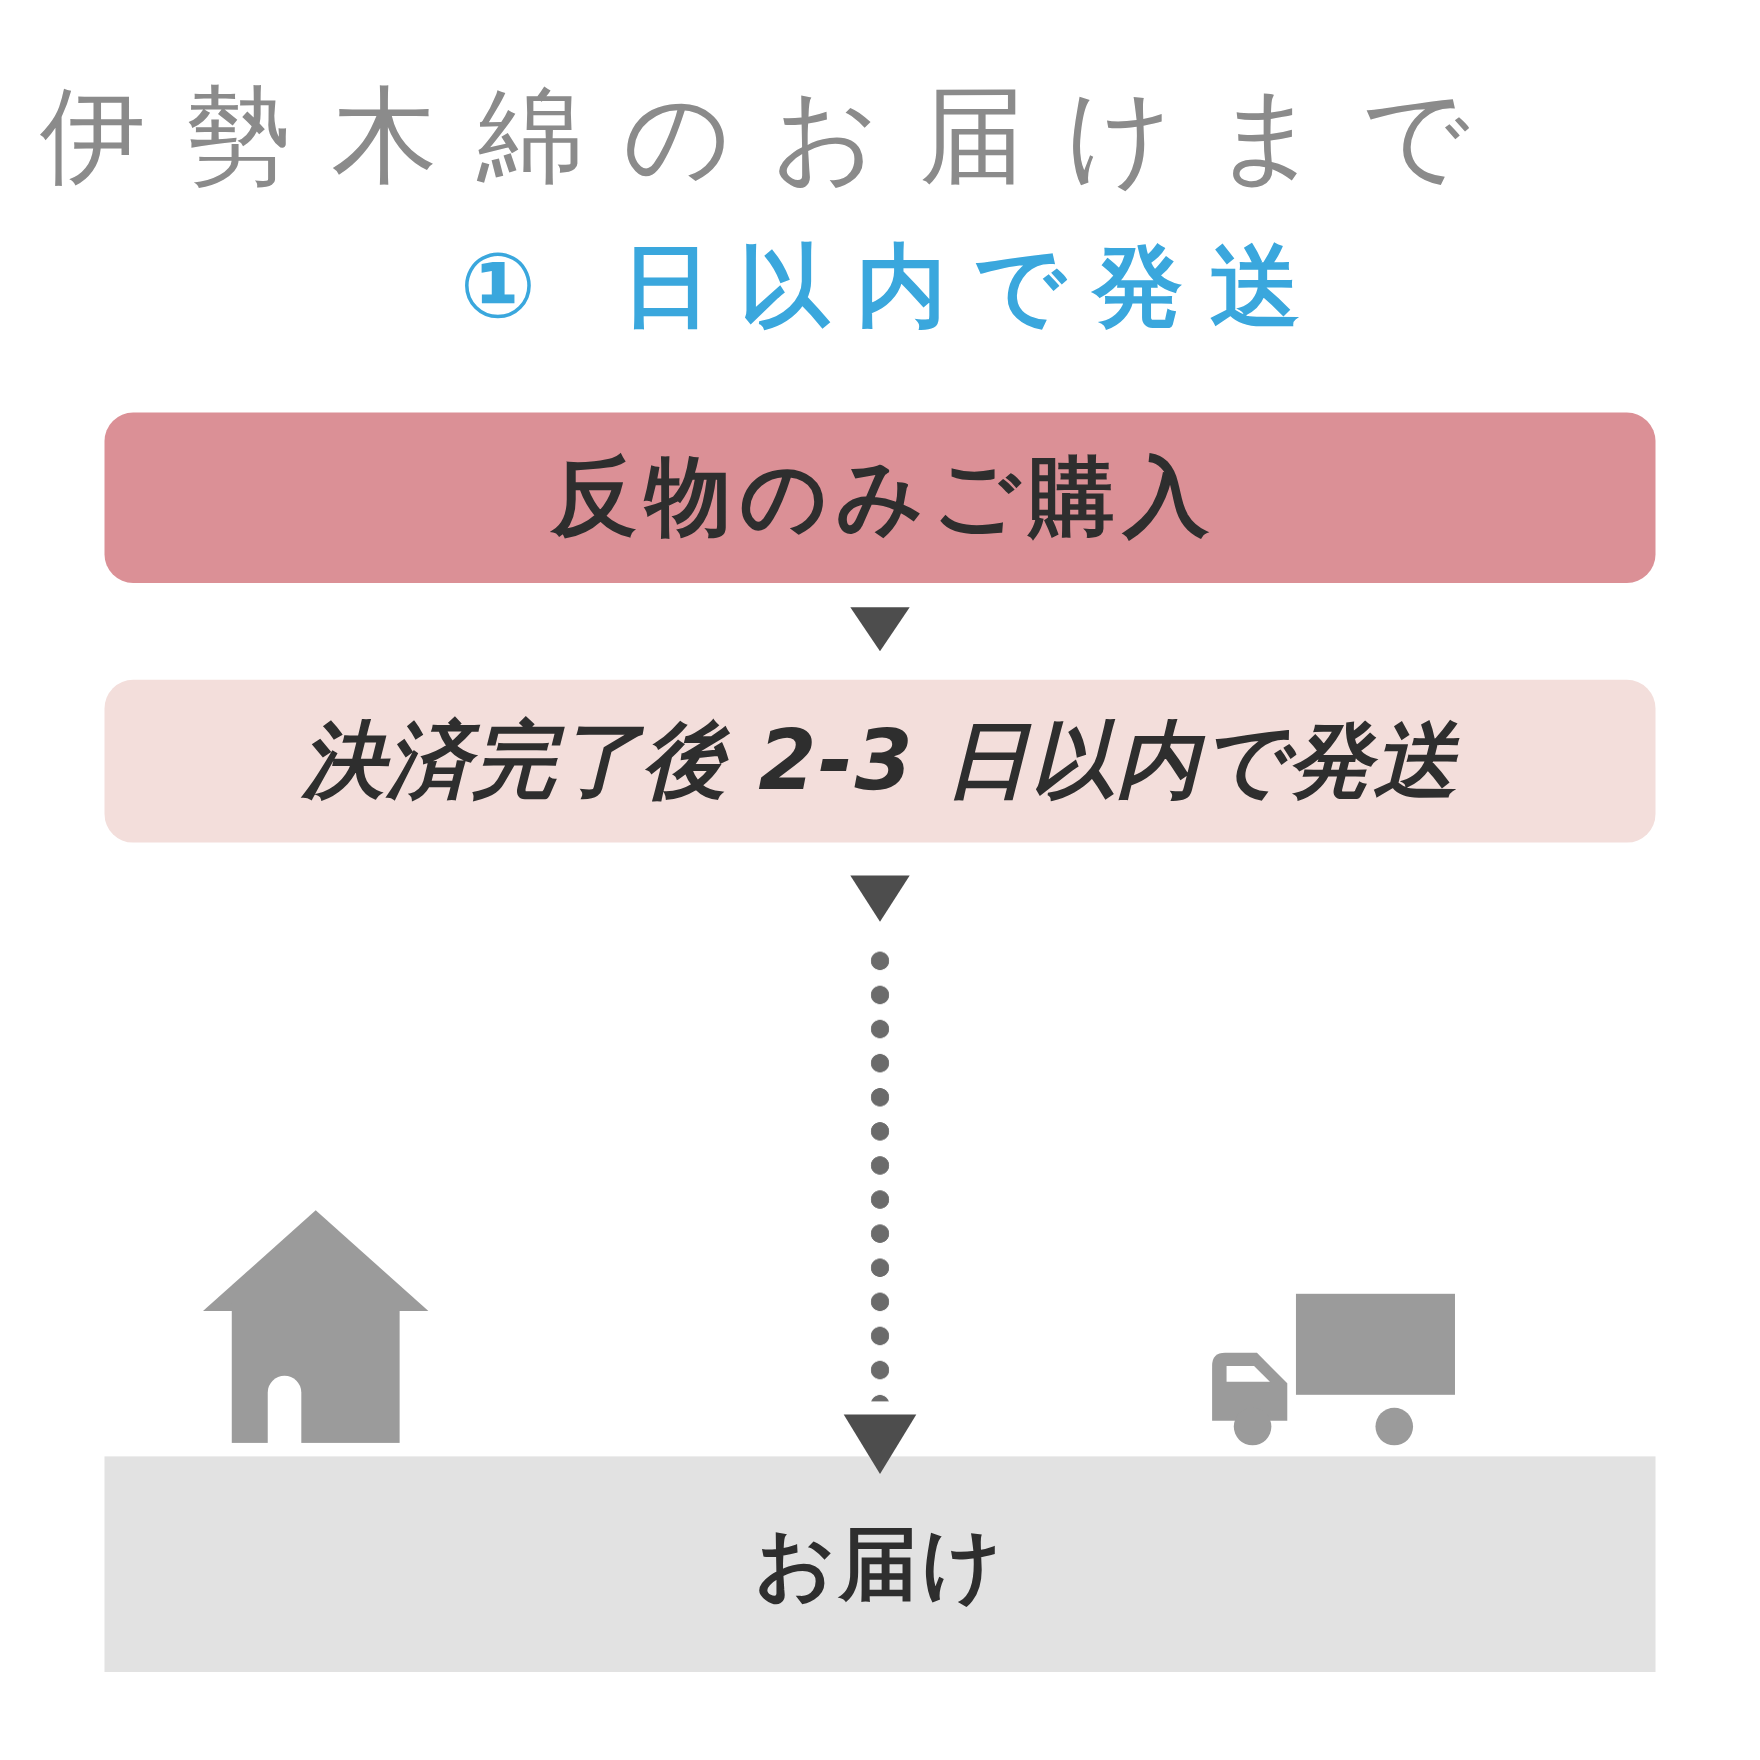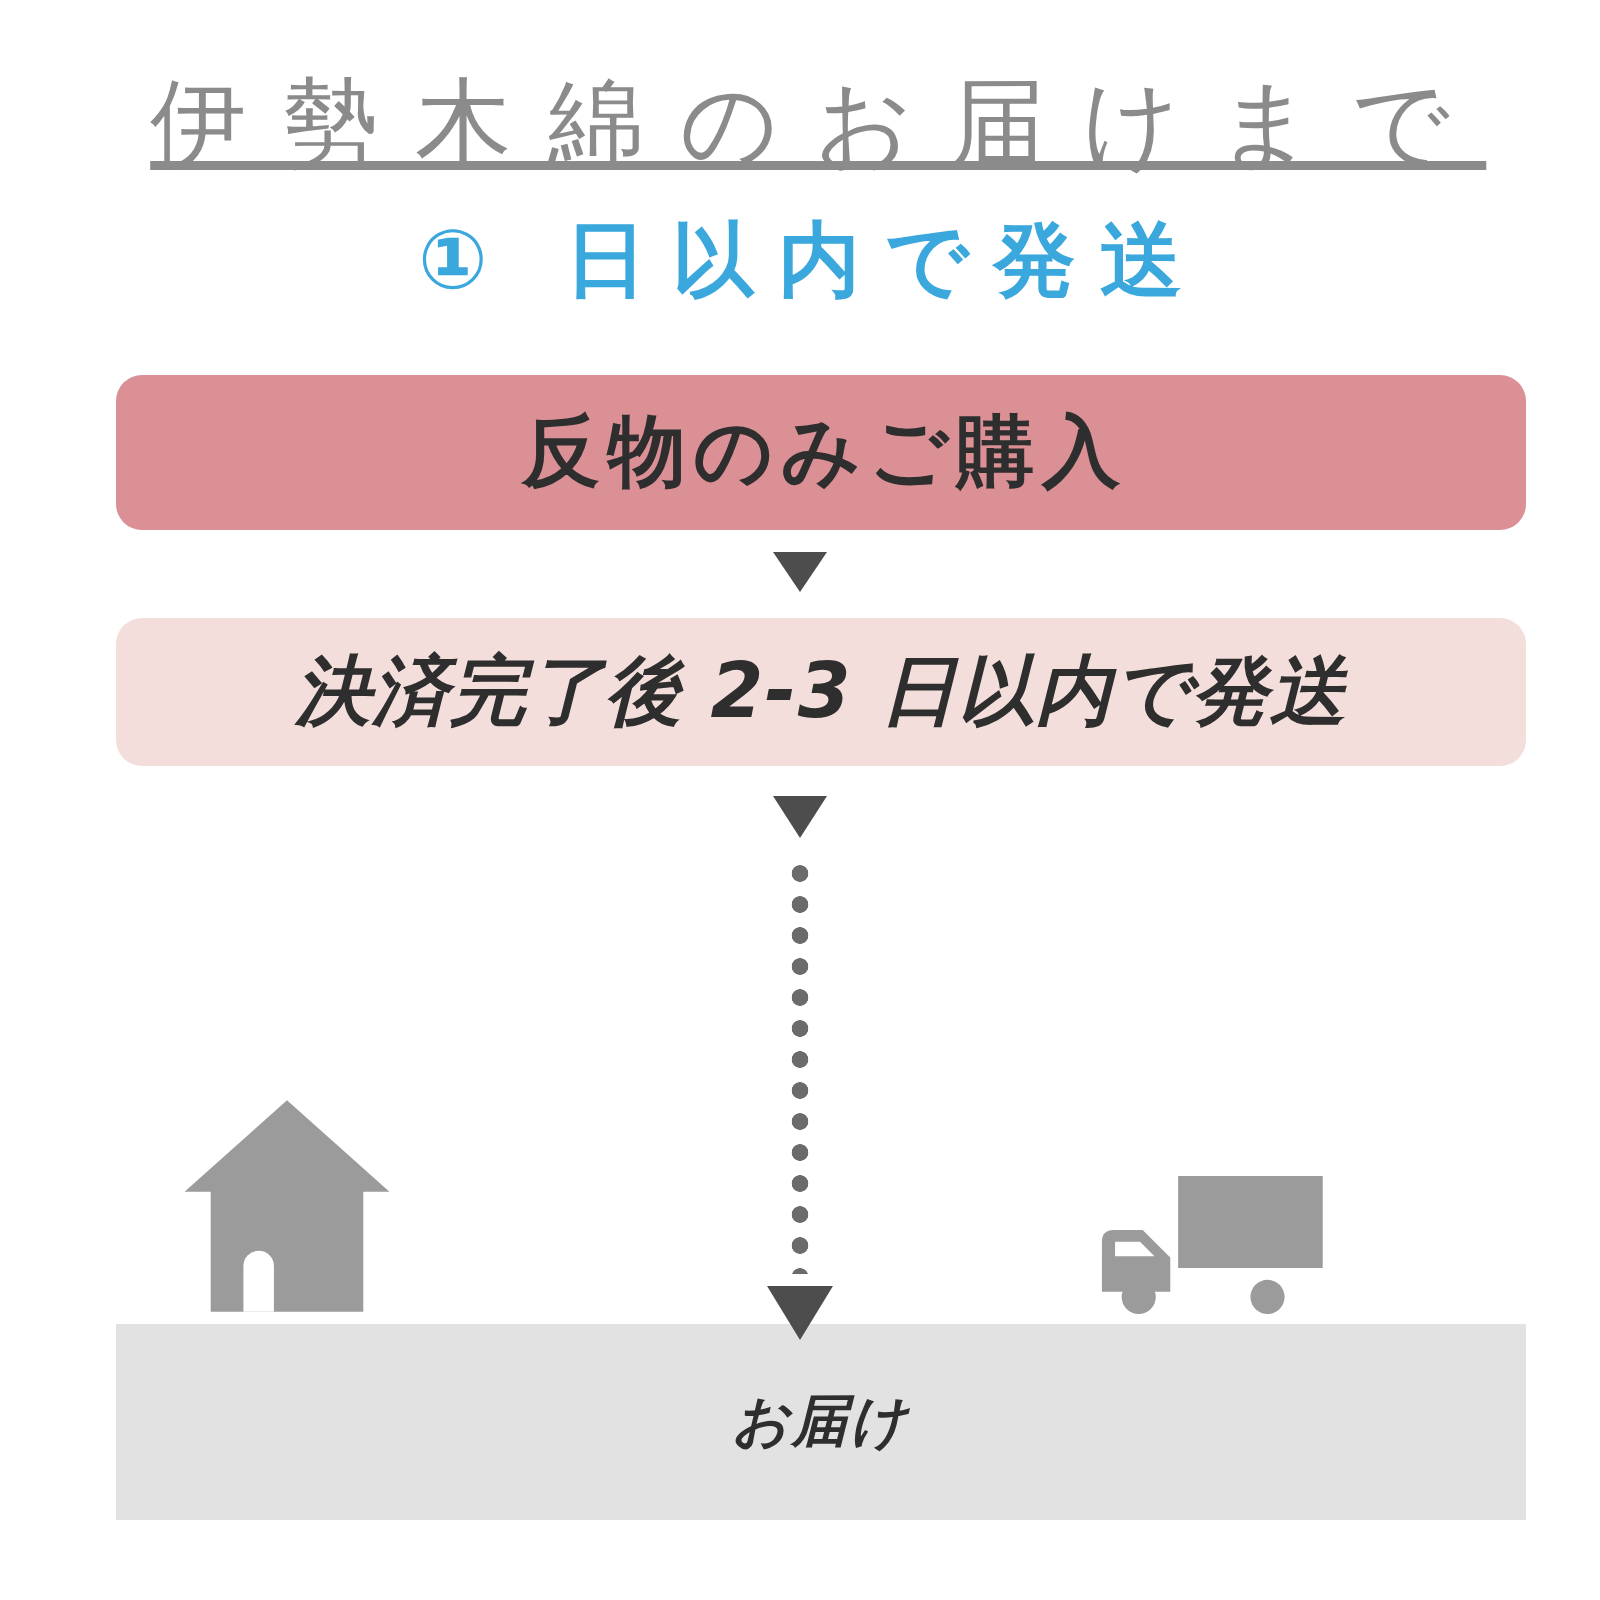--- a/index.html
+++ b/index.html
@@ -1,48 +1,48 @@
 <!DOCTYPE html>
 <html style="--title-gray: #8b8b8b; --accent-blue: #3aa7dd; --step-purchase-bg: #db9096; --step-shipping-bg: #f3dedb; --step-delivery-bg: #e2e2e2; --arrow-gray: #4d4d4d; --dot-gray: #6b6b6b; --icon-gray: #9b9b9b;"><head>
 <meta charset="utf-8">
 <style>
   html,body{margin:0;padding:0;background:#ffffff;}
   .canvas{
     position:relative;width:1600px;height:1600px;background:#ffffff;overflow:hidden;
     font-family:"DejaVu Sans","Liberation Sans",sans-serif;
   }
   .title{
-    position:absolute;top:60px;left:0;width:100%;text-align:center;
+    position:absolute;top:60px;left:0;width:100%;text-align:left;
     font-size:96px;font-weight:400;color:var(--title-gray,#8b8b8b);
-    letter-spacing:0.38em;text-indent:0.38em;white-space:nowrap;text-decoration:underline;
+    letter-spacing:0.38em;text-indent:0.38em;white-space:nowrap;
   }
   .subtitle{
     position:absolute;top:206px;left:0;width:100%;text-align:center;
     font-size:82px;font-weight:700;color:var(--accent-blue,#3aa7dd);
     letter-spacing:0.30em;text-indent:0.30em;white-space:nowrap;
   }
   .step{
     position:absolute;left:95px;width:1410px;box-sizing:border-box;
     display:flex;align-items:center;justify-content:center;
-    font-weight:700;color:#2e2e2e;white-space:nowrap;margin-left:21px;
+    font-weight:700;color:#2e2e2e;white-space:nowrap;
   }
   .step-purchase{
     top:375px;height:155px;border-radius:26px;
     background:var(--step-purchase-bg,#db9096);
     font-size:78px;letter-spacing:0.10em;text-indent:0.10em;
   }
   .step-shipping{
     top:618px;height:148px;border-radius:26px;
     background:var(--step-shipping-bg,#f3dedb);
     font-size:76px;letter-spacing:0.02em;font-style:italic;
   }
   .step-delivery{
     top:1324px;height:196px;border-radius:0;
     background:var(--step-delivery-bg,#e2e2e2);
-    font-size:56px;letter-spacing:0.04em;z-index:1;font-style:italic;
+    font-size:72px;letter-spacing:0.04em;z-index:1;
   }
   .arrow{
     position:absolute;left:50%;transform:translateX(-50%);
     width:0;height:0;
   }
   .arrow-1{
     top:552px;
     border-left:27px solid transparent;border-right:27px solid transparent;
     border-top:40px solid var(--arrow-gray,#4d4d4d);
   }

